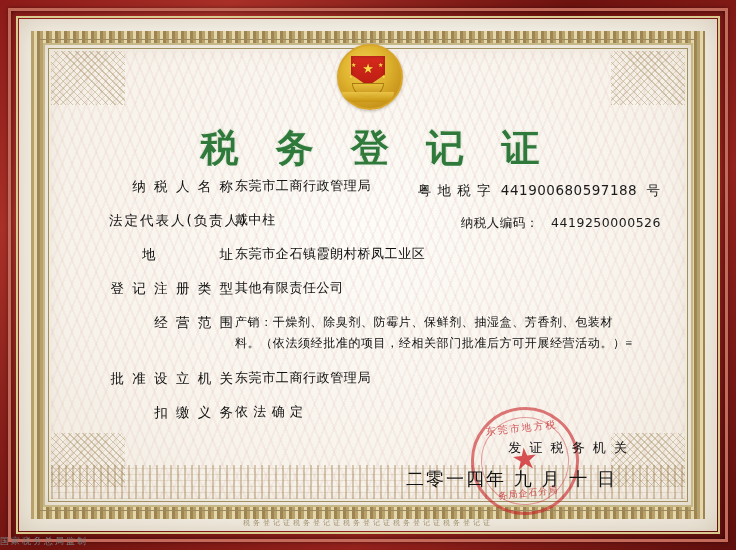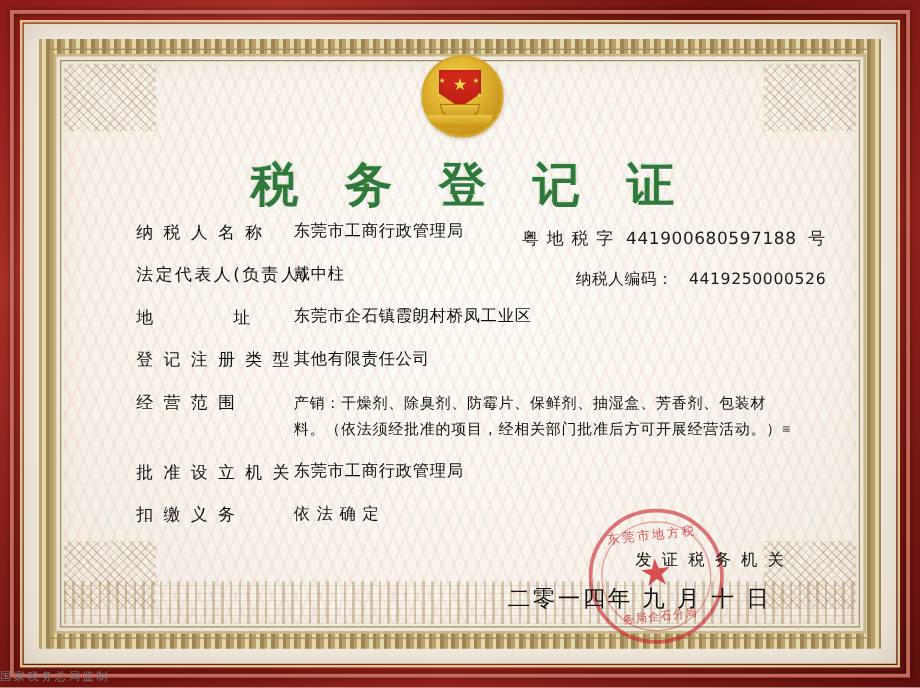--- a/index.html
+++ b/index.html
@@ -256,20 +256,21 @@
     margin-bottom: 14px;
     line-height: 20px;
   }
   .field-label {
     width: 126px;
     flex: 0 0 126px;
     font-size: 13.5px;
     color: #111;
     letter-spacing: 2px;
     white-space: nowrap;
+    text-align: right;
   }
   .field-value {
     flex: 1;
     font-size: 13px;
     color: #111;
     letter-spacing: 0.6px;
   }
   #row-scope .field-value {
     line-height: 21px;
     font-size: 12px;
@@ -372,20 +373,21 @@
     <div class="deco-band" id="deco-line-2"></div>
     <div class="deco-band" id="deco-line-3"></div>
     <div id="guilloche-tint"></div>
 
     <div class="corner-flourish" id="corner-tl"></div>
     <div class="corner-flourish" id="corner-tr"></div>
     <div class="corner-flourish" id="corner-bl"></div>
     <div class="corner-flourish" id="corner-br"></div>
 
     <div id="bottom-band"></div>
+    <div id="bottom-microtext">税务登记证税务登记证税务登记证税务登记证税务登记证</div>
 
     <div id="national-emblem">
       <div id="emblem-circle"></div>
       <div id="emblem-shield"></div>
       <span class="emblem-star" id="emblem-star-main">★</span>
       <span class="emblem-star" id="emblem-star-a">★</span>
       <span class="emblem-star" id="emblem-star-b">★</span>
       <span class="emblem-star" id="emblem-star-c">★</span>
       <span class="emblem-star" id="emblem-star-d">★</span>
       <div id="emblem-gear"></div>

